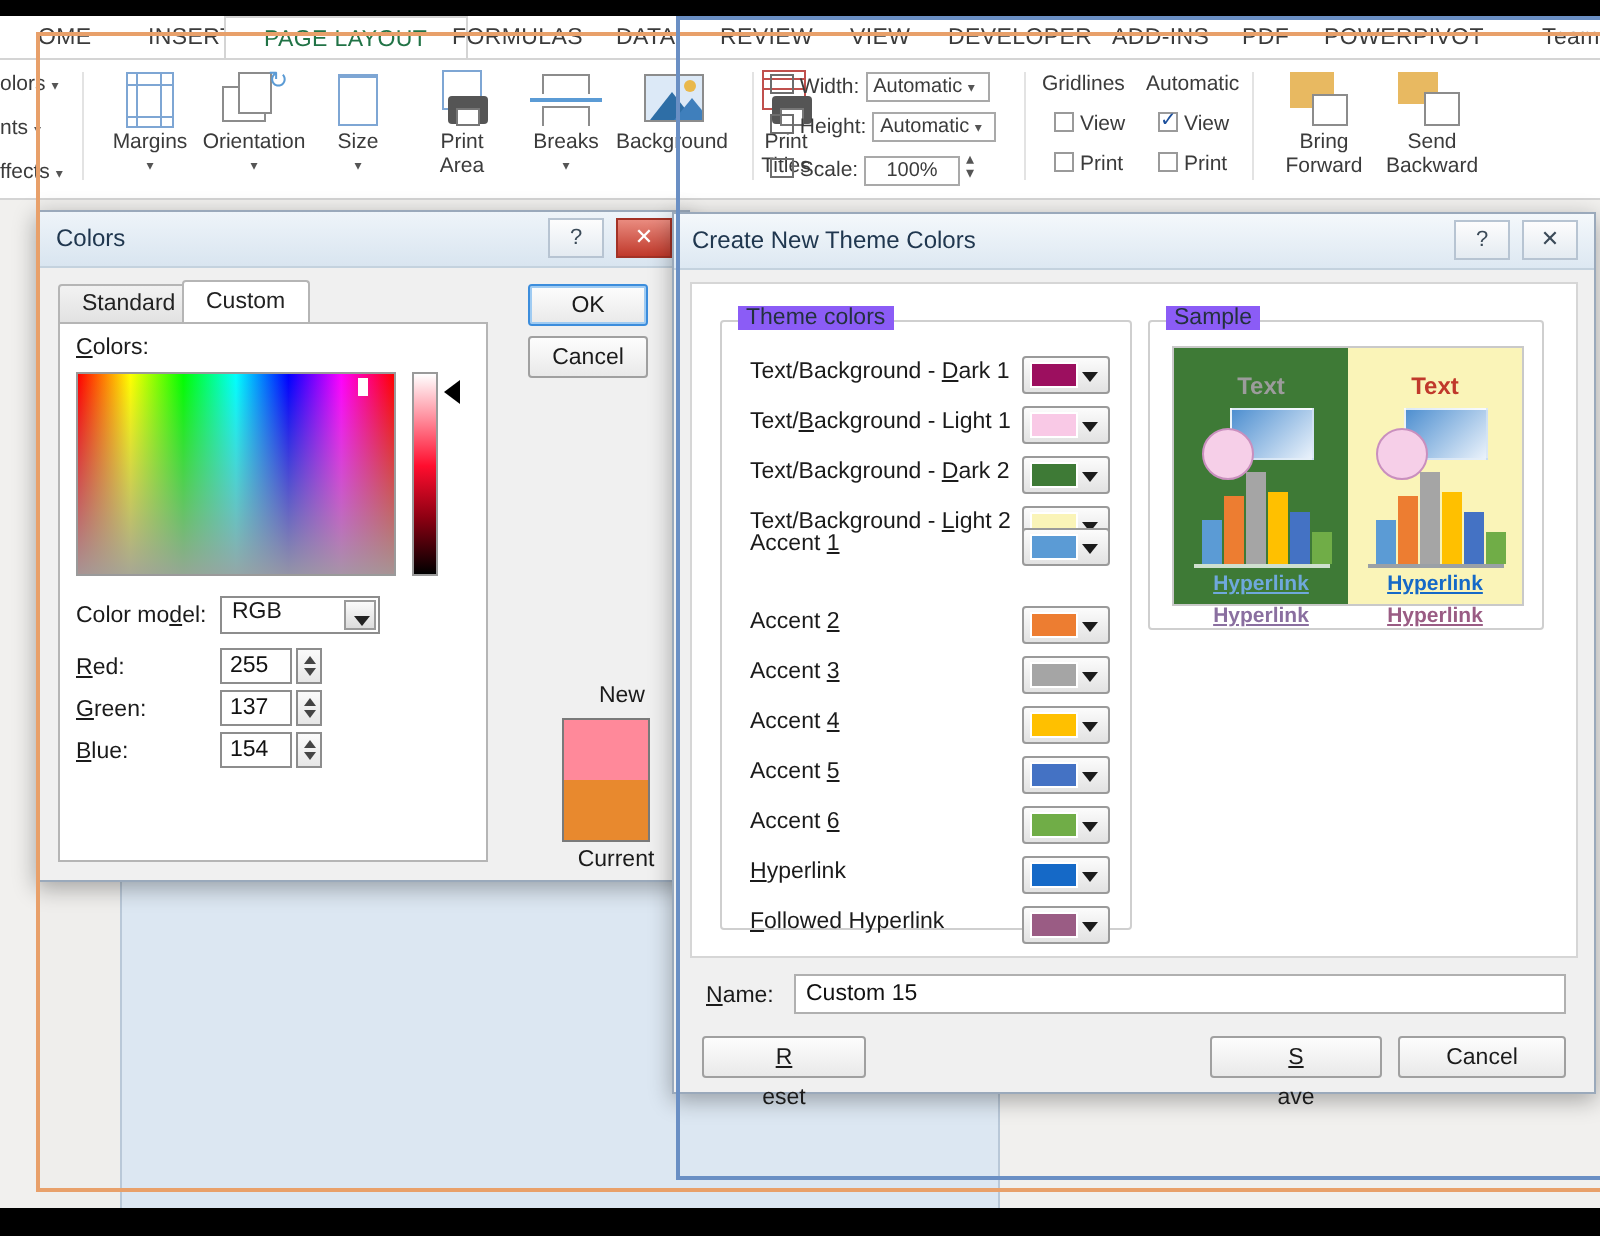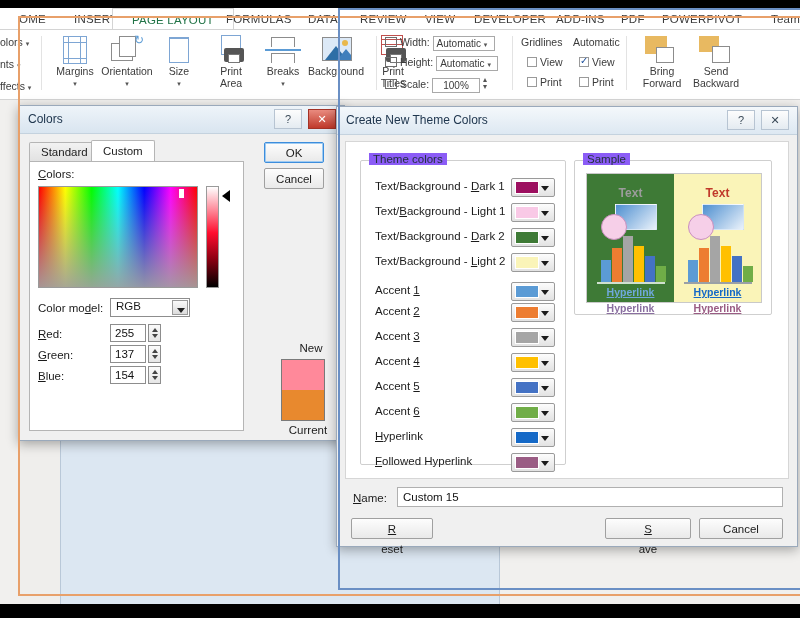--- a/index.html
+++ b/index.html
@@ -413,21 +413,21 @@
                   <div class="dd"></div>
                 </div>
               </div>
               <div class="trow" style="top: 89px;">
                 <div class="lbl" style="left: 14px;">Text/Background - <span class="u">L</span>ight 2</div>
                 <div class="swbtn" style="left: 150px; top: 3px;">
                   <div class="sw" style="background: rgb(250, 244, 184);"></div>
                   <div class="dd"></div>
                 </div>
               </div>
-              <div class="trow" style="top: 118px; text-align: right;">
+              <div class="trow" style="top: 100px; text-align: right;">
                 <div class="lbl" style="left: 14px;">Accent <span class="u">1</span></div>
                 <div class="swbtn" style="left: 150px; top: 3px;">
                   <div class="sw" style="background: rgb(91, 155, 213);"></div>
                   <div class="dd"></div>
                 </div>
               </div>
               <div class="trow" style="top: 139px;">
                 <div class="lbl" style="left: 14px;">Accent <span class="u">2</span></div>
                 <div class="swbtn" style="left: 150px; top: 3px;">
                   <div class="sw" style="background: rgb(237, 125, 49);"></div>

